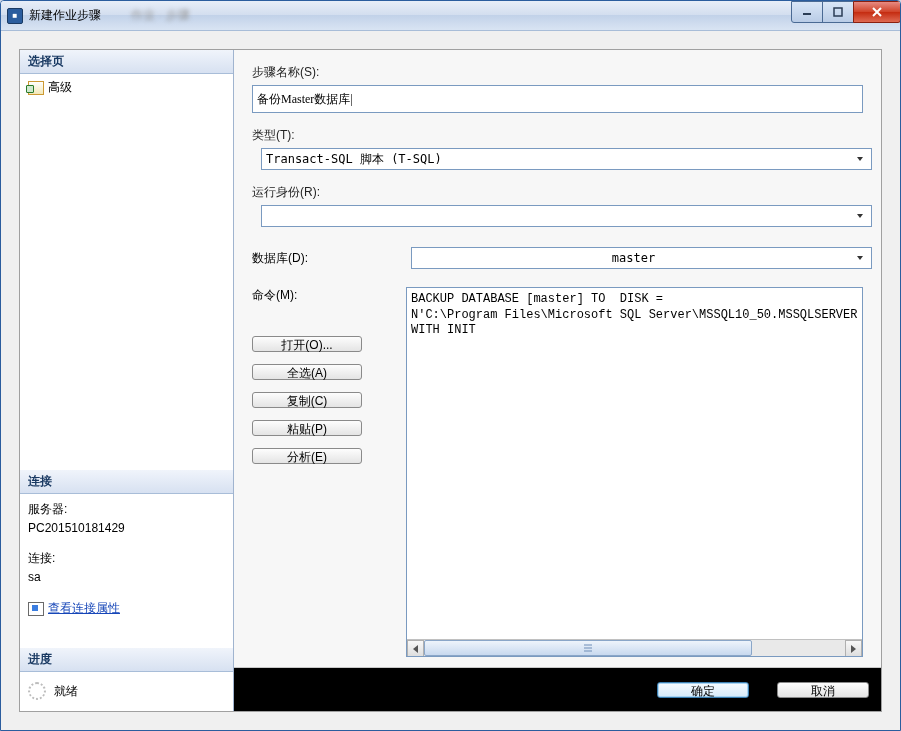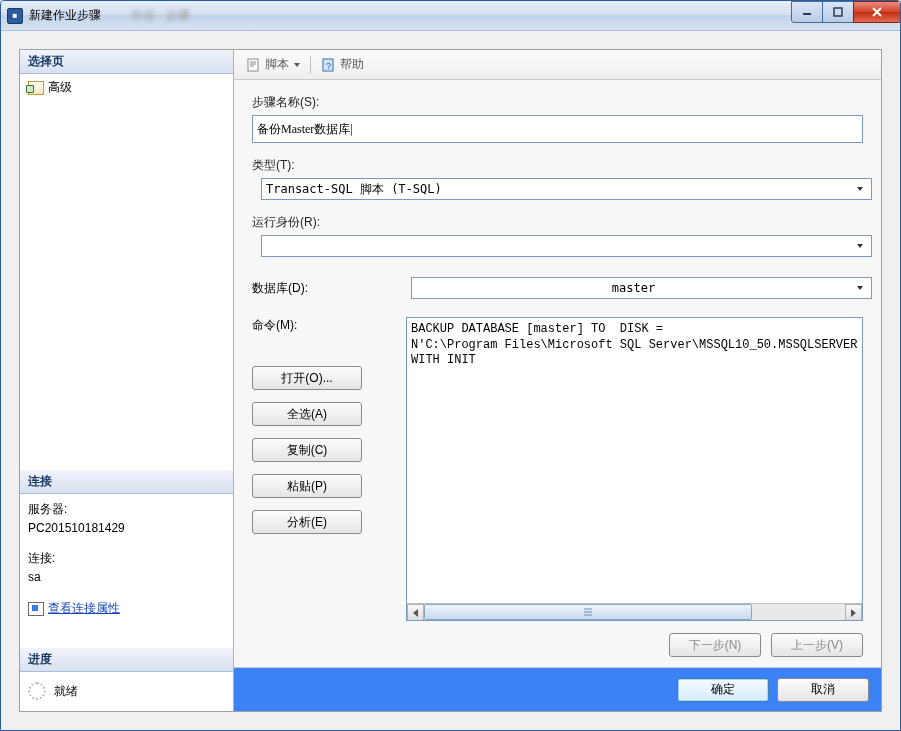--- a/index.html
+++ b/index.html
@@ -247,21 +247,21 @@
       min-height: 0;
     }
     .cmd-left {
       width: 140px;
       display:flex;
       flex-direction:column;
       gap: 12px;
     }
     .cmd-label { margin-bottom: 20px;}
     .btn {
-      height: 24px;
+      height: 16px;
       border: 1px solid #8a8a8a;
       background: linear-gradient(#fdfdfd,#e4e4e4);
       border-radius: 3px;
       font-size: 12px;
       cursor: pointer;
       padding: 0 8px;
       white-space: nowrap;
     }
     .cmd-left .btn { width: 110px; align-self: flex-start;}
     .cmd-right {
@@ -323,25 +323,25 @@
       display:flex;
       justify-content:flex-end;
       gap: 10px;
       padding: 12px 0 0;
     }
     .nav-buttons .btn { width: 92px; color:#888; }
     
     .bottom-bar {
       height: 44px;
       border-top: 1px solid #c8c8c8;
-      background: #3b82f6;
+      background: #000000;
       display:flex;
       align-items:center;
       justify-content:flex-end;
-      gap: 8px;
+      gap: 28px;
       padding: 0 12px;
     }
     .bottom-bar .btn { width: 92px;}
     .btn.primary {
       border: 1px solid #3c7fb1;
       background: linear-gradient(#f6fbff,#d7ebfa);
       box-shadow: inset 0 0 0 1px #a9d4f2;
     }
     .gap-v { height: 14px;}
     .arrow-tri-l{width:0;height:0;border-top:4px solid transparent;border-bottom:4px solid transparent;border-right:5px solid #555;}
@@ -408,38 +408,20 @@
           <div class="prog-body">
             <div class="prog-row">
               <span class="spinner"></span>
               <span>就绪</span>
             </div>
           </div>
         </div>
       </div>
 
       <div class="right-panel">
-        <div class="toolbar">
-          <div class="tool-item">
-            <svg class="tool-icon" viewBox="0 0 16 16">
-                <rect x="2" y="2" width="10" height="12" fill="#fff" stroke="#888"></rect>
-                <path d="M4 5h6M4 7h6M4 9h4" stroke="#888"></path>
-              </svg>
-            <span>脚本</span>
-            <span class="dropdown-arrow"></span>
-          </div>
-          <div class="tool-sep"></div>
-          <div class="tool-item">
-            <svg class="tool-icon" viewBox="0 0 16 16">
-                <rect x="2" y="2" width="10" height="12" fill="#cfe3fb" stroke="#3a6ea8"></rect>
-                <text x="5" y="12" font-size="9" fill="#2b5d9e">?</text>
-              </svg>
-            <span>帮助</span>
-          </div>
-        </div>
 
         <div class="form-area">
           <div class="form-label">步骤名称(S):</div>
           <input class="text-input" type="text" value="备份Master数据库|" style="">
 
           <div class="gap-v"></div>
           <div class="form-label">类型(T):</div>
           <div class="combo">
             <span class="combo-text">Transact-SQL 脚本 (T-SQL)</span>
             <span class="combo-btn">
@@ -487,24 +469,20 @@
                       <span class="arrow-tri-l"></span>
                     </div>
                   <div class="track">
                       <div class="thumb"></div>
                     </div>
                   <div class="arrow">
                       <span class="arrow-tri-r"></span>
                     </div>
                 </div>
               </div>
-              <div class="nav-buttons">
-                <button class="btn">下一步(N)</button>
-                <button class="btn">上一步(V)</button>
-              </div>
             </div>
           </div>
 
         </div>
 
         <div class="bottom-bar">
           <button class="btn primary">确定</button>
           <button class="btn">取消</button>
         </div>
       </div>

